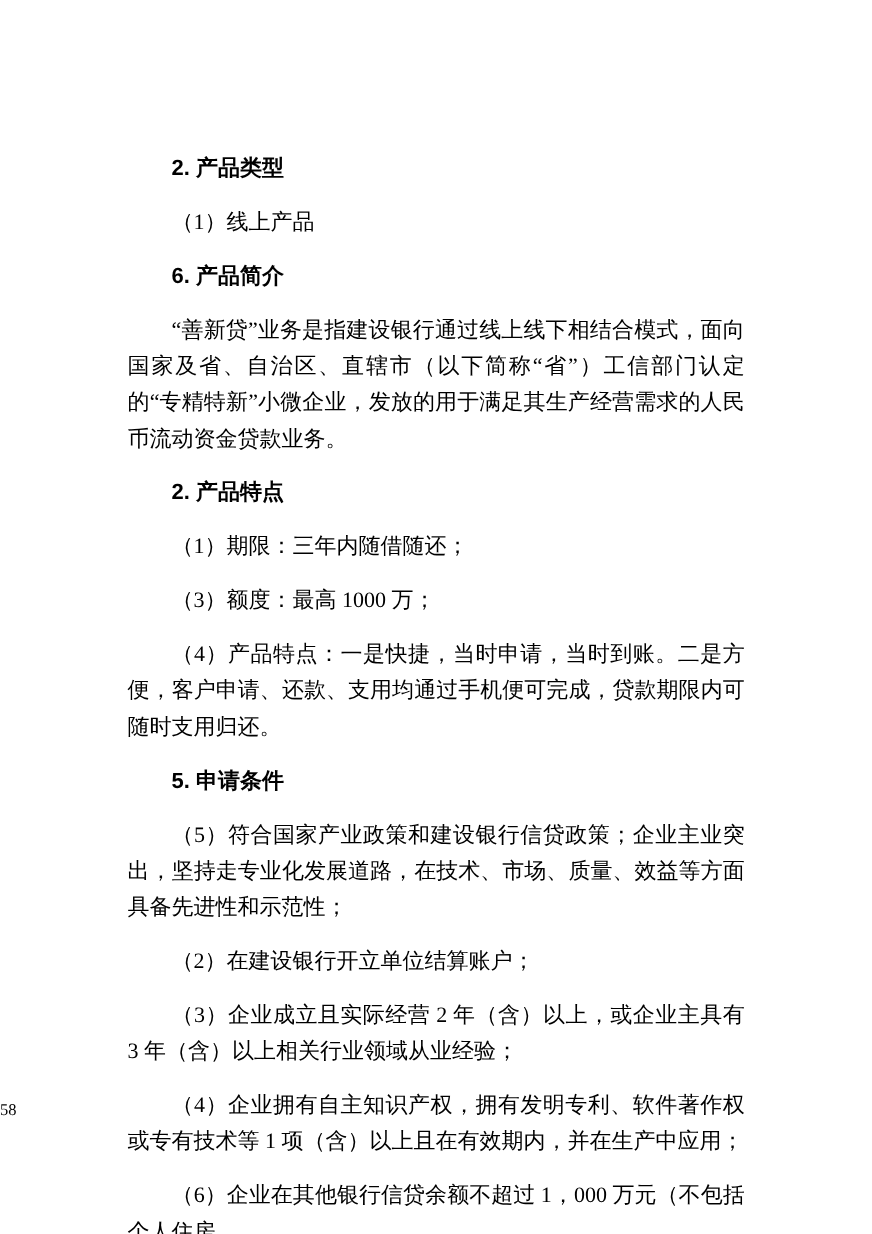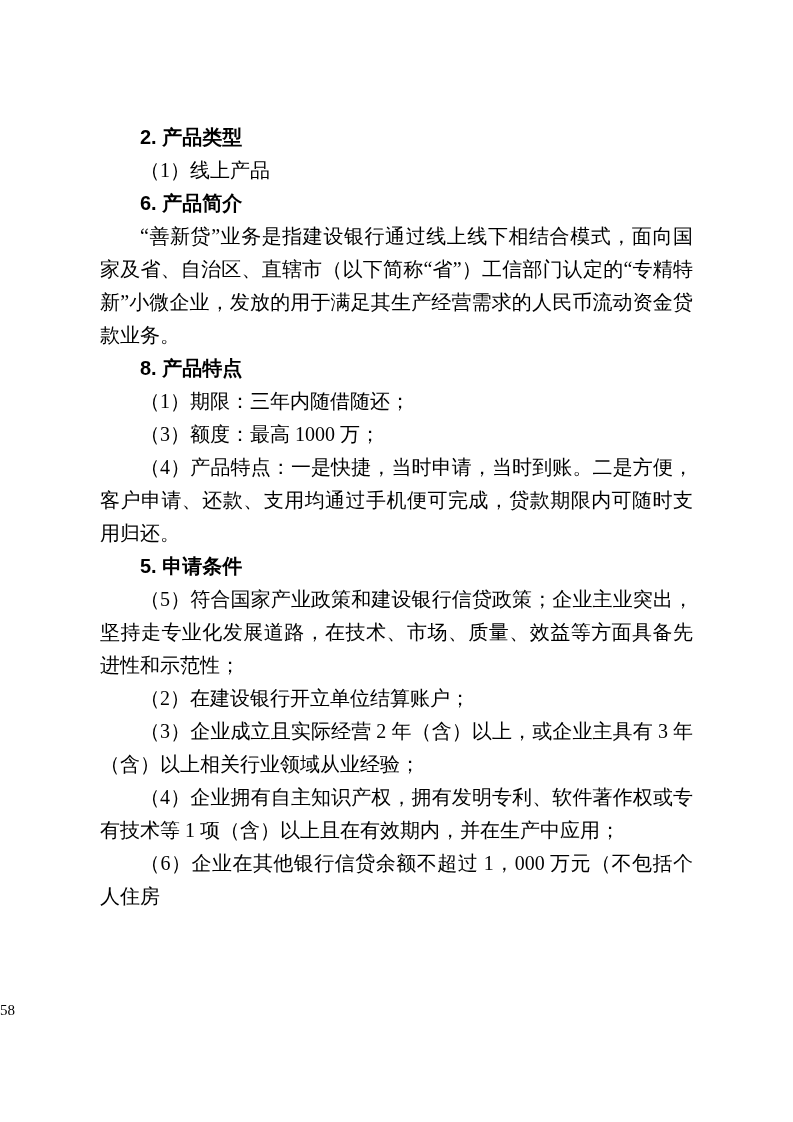--- a/index.html
+++ b/index.html
@@ -21,21 +21,21 @@
   .content {
     position: absolute;
     left: 100px;
     right: 100px;
     top: 121px;
     font-size: 20px;
     line-height: 33px;
     text-align: justify;
   }
   .content p {
-    margin: 0;
+    margin: 16px;
     padding: 0;
     text-indent: 2em;
   }
   .heading {
     font-weight: bold;
     font-family: "Liberation Sans", "DejaVu Sans", sans-serif;
     text-align: left;
   }
   .page-number {
     position: absolute;
@@ -49,21 +49,21 @@
 </style>
 </head>
 <body>
 
 <div class="page">
   <div class="content">
     <p class="heading">2. 产品类型</p>
     <p class="item">（1）线上产品</p>
     <p class="heading">6. 产品简介</p>
     <p class="paragraph">“善新贷”业务是指建设银行通过线上线下相结合模式，面向国家及省、自治区、直辖市（以下简称“省”）工信部门认定的“专精特新”小微企业，发放的用于满足其生产经营需求的人民币流动资金贷款业务。</p>
-    <p class="heading">8. 产品特点</p>
+    <p class="heading">2. 产品特点</p>
     <p class="item">（1）期限：三年内随借随还；</p>
     <p class="item">（3）额度：最高 1000 万；</p>
     <p class="paragraph">（4）产品特点：一是快捷，当时申请，当时到账。二是方便，客户申请、还款、支用均通过手机便可完成，贷款期限内可随时支用归还。</p>
     <p class="heading">5. 申请条件</p>
     <p class="paragraph">（5）符合国家产业政策和建设银行信贷政策；企业主业突出，坚持走专业化发展道路，在技术、市场、质量、效益等方面具备先进性和示范性；</p>
     <p class="item">（2）在建设银行开立单位结算账户；</p>
     <p class="paragraph">（3）企业成立且实际经营 2 年（含）以上，或企业主具有 3 年（含）以上相关行业领域从业经验；</p>
     <p class="paragraph">（4）企业拥有自主知识产权，拥有发明专利、软件著作权或专有技术等 1 项（含）以上且在有效期内，并在生产中应用；</p>
     <p class="paragraph">（6）企业在其他银行信贷余额不超过 1，000 万元（不包括个人住房</p>
   </div>

